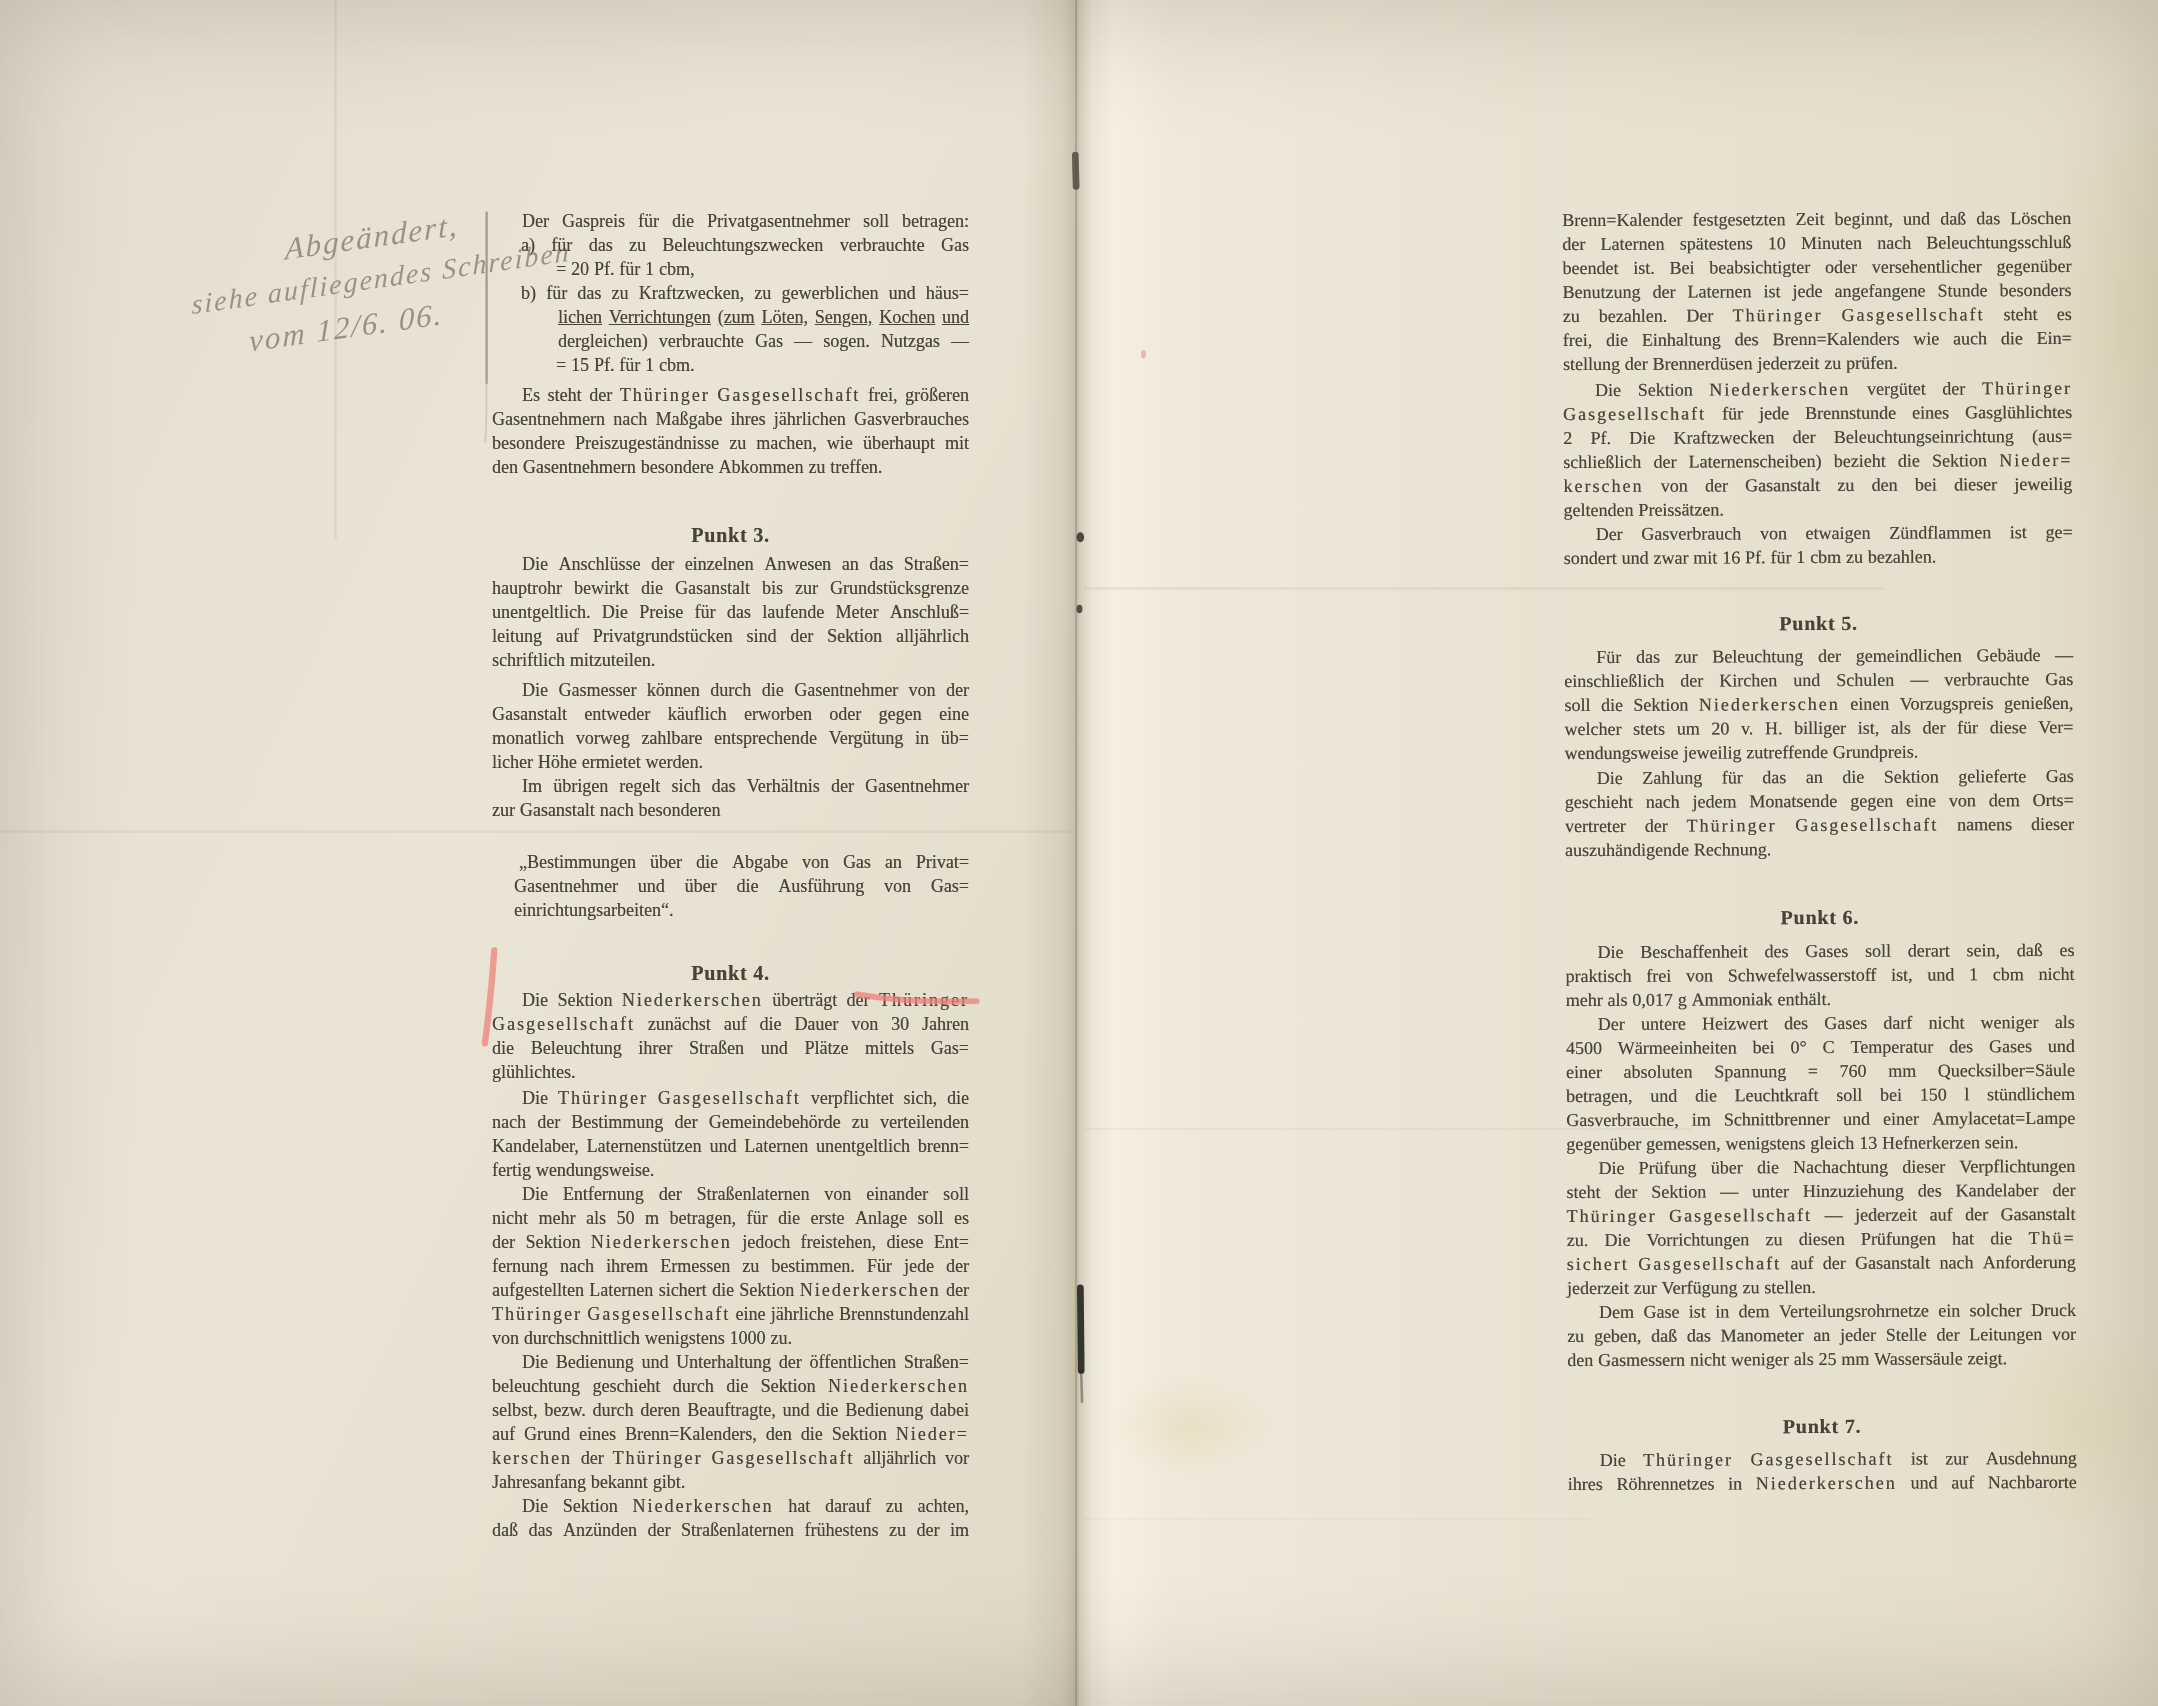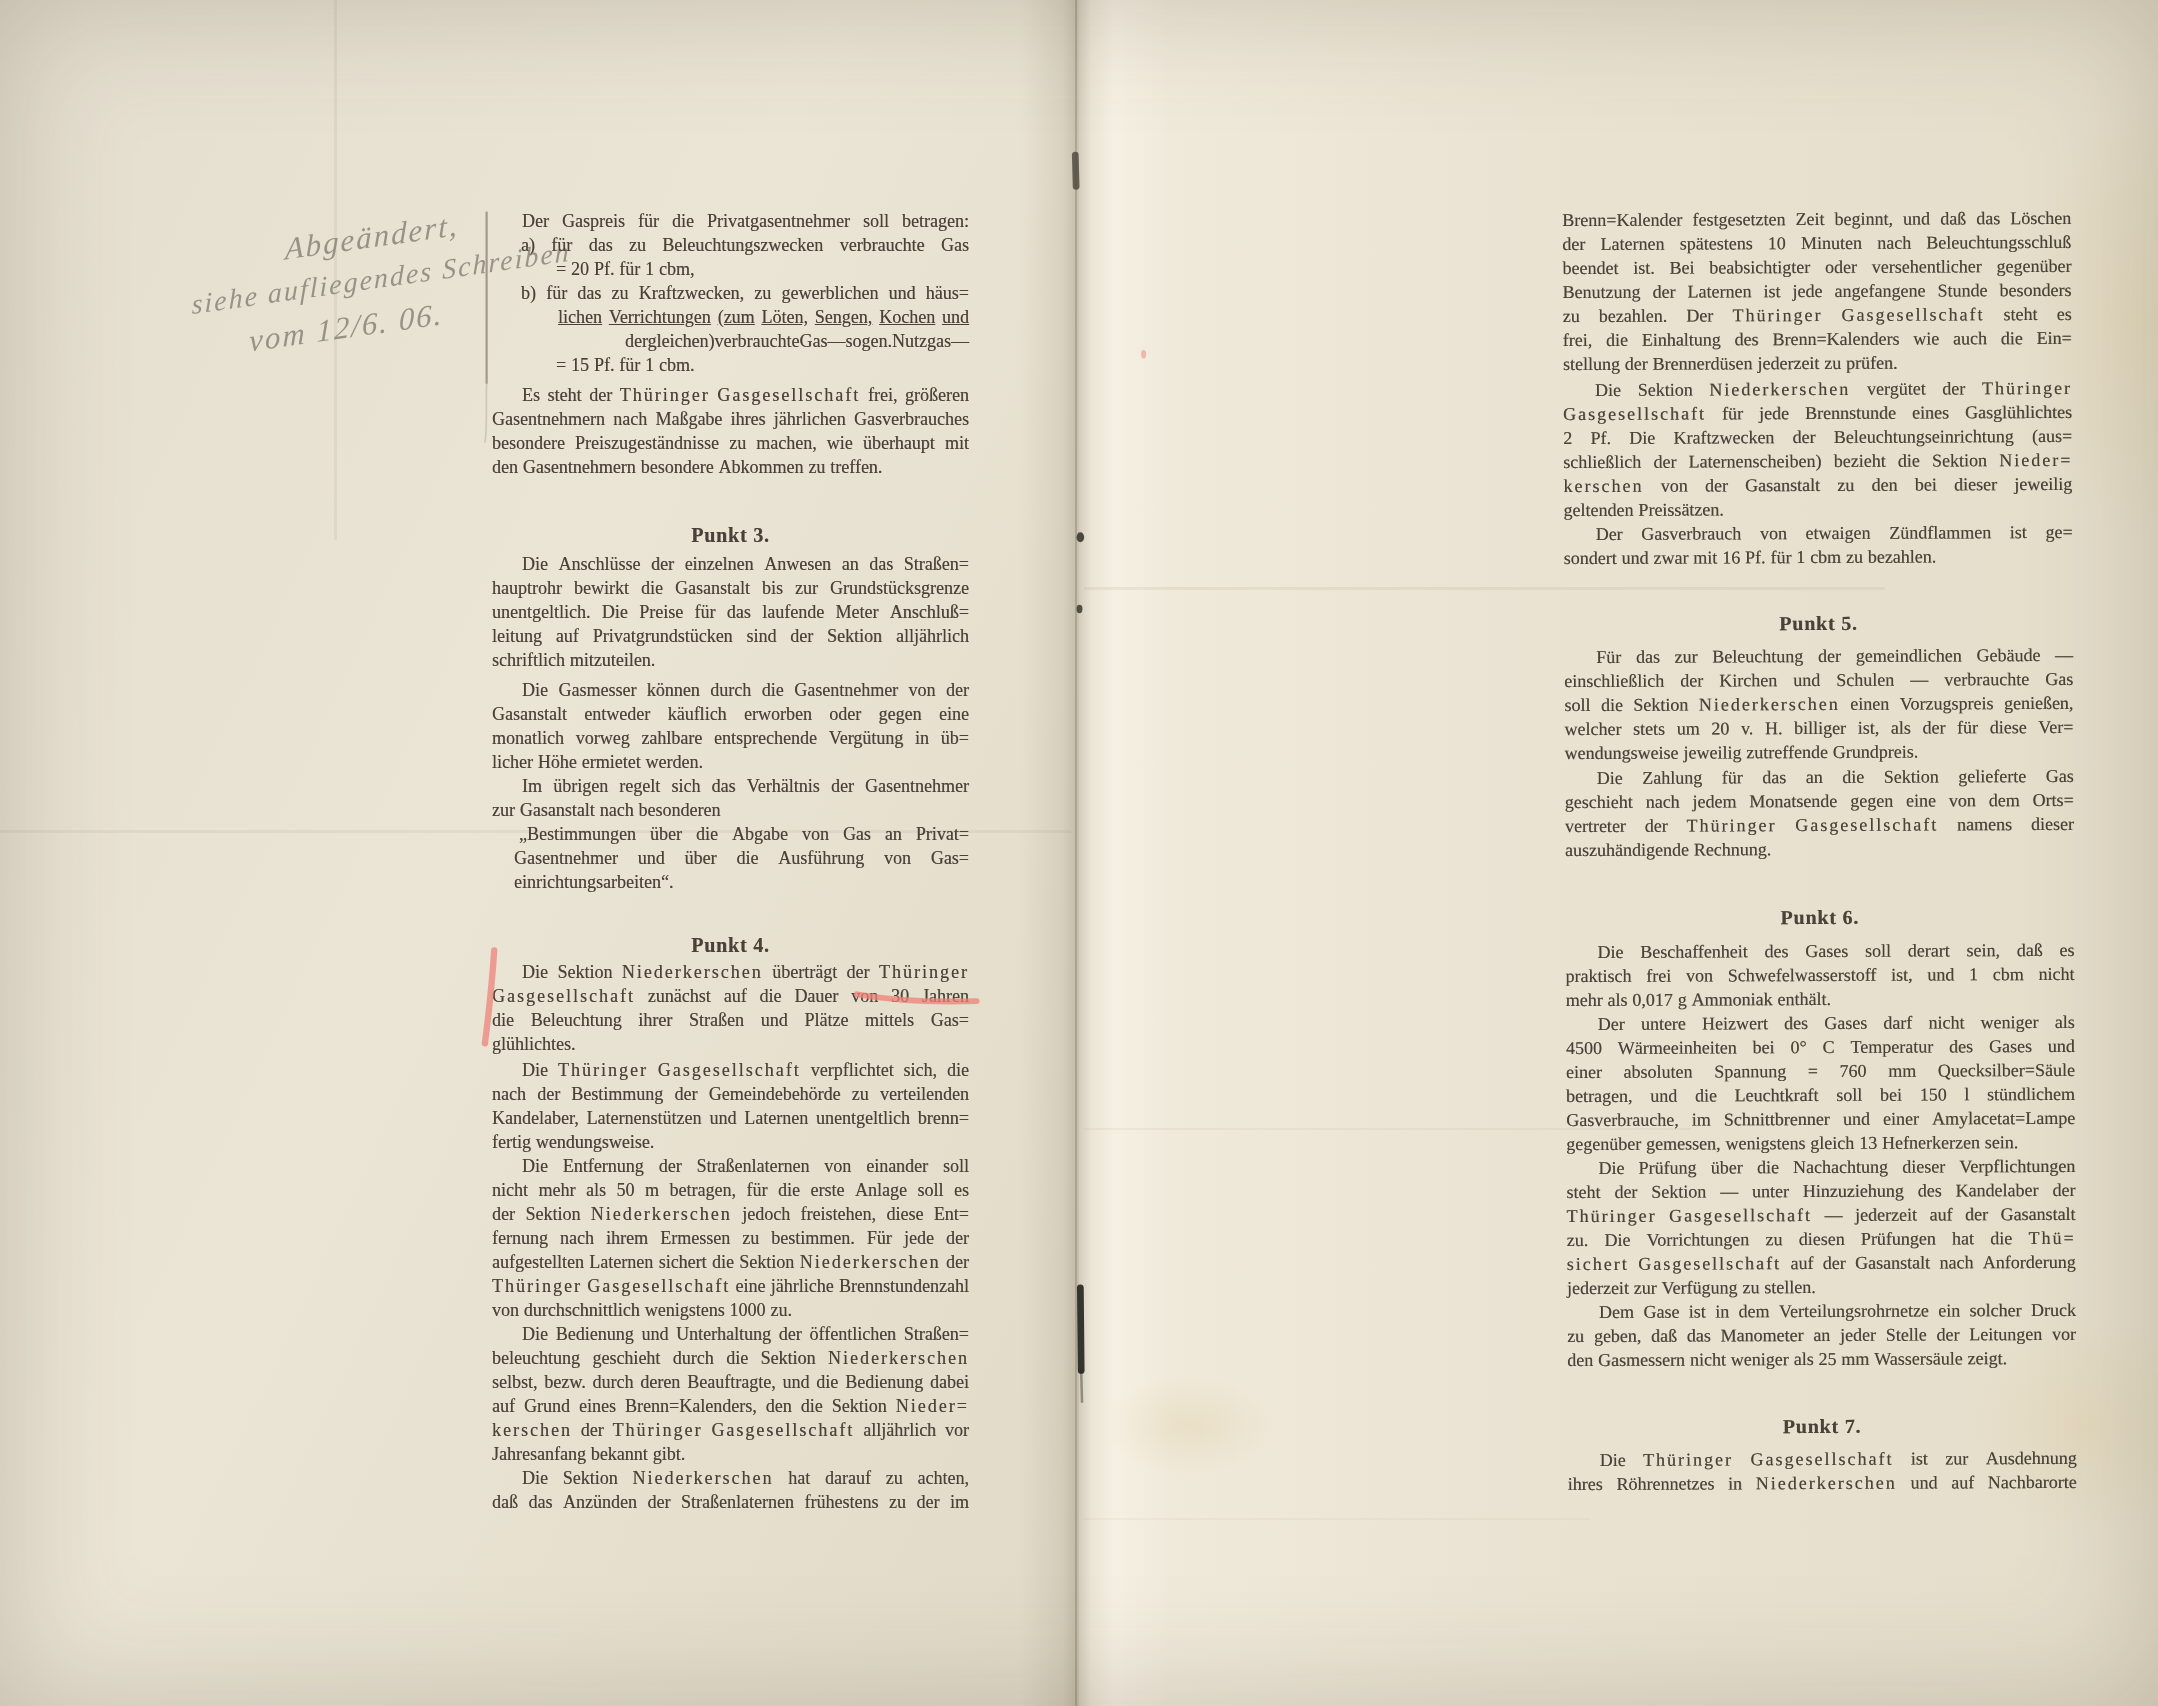--- a/index.html
+++ b/index.html
@@ -126,21 +126,21 @@
         </div>
         <div class="line j" style="padding-left: 66px; text-decoration: underline;">
           <span>lichen</span>
           <span>Verrichtungen</span>
           <span>(zum</span>
           <span>Löten,</span>
           <span>Sengen,</span>
           <span>Kochen</span>
           <span>und</span>
         </div>
-        <div class="line j" style="padding-left: 66px; justify-content: flex-end;">
+        <div class="line j" style="padding-left: 66px;">
           <span>dergleichen)</span>
           <span>verbrauchte</span>
           <span>Gas</span>
           <span>—</span>
           <span>sogen.</span>
           <span>Nutzgas</span>
           <span>—</span>
         </div>
         <div class="line l" style="padding-left: 64px;">
           <span>=</span>
@@ -280,21 +280,21 @@
           <span>Gasentnehmer</span>
         </div>
         <div class="line l">
           <span>zur</span>
           <span>Gasanstalt</span>
           <span>nach</span>
           <span>besonderen</span>
         </div>
       </div>
       <div class="para" style="padding-left: 22px;">
-        <div class="line j" style="padding-left: 5px;">
+        <div class="line j" style="padding-left: 5px; margin-top: 28px;">
           <span>„Bestimmungen</span>
           <span>über</span>
           <span>die</span>
           <span>Abgabe</span>
           <span>von</span>
           <span>Gas</span>
           <span>an</span>
           <span>Privat=</span>
         </div>
         <div class="line j">

